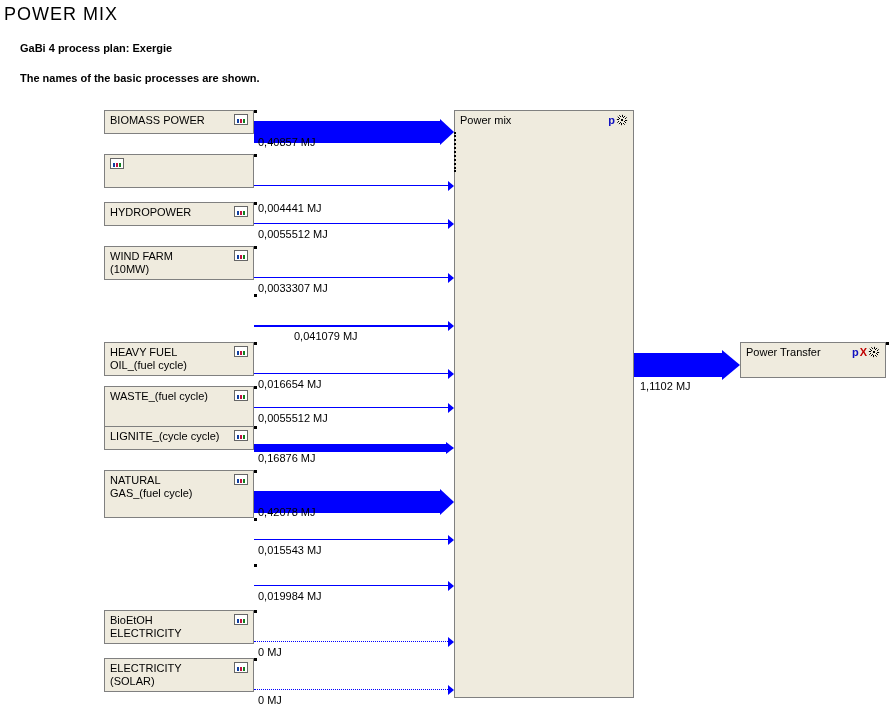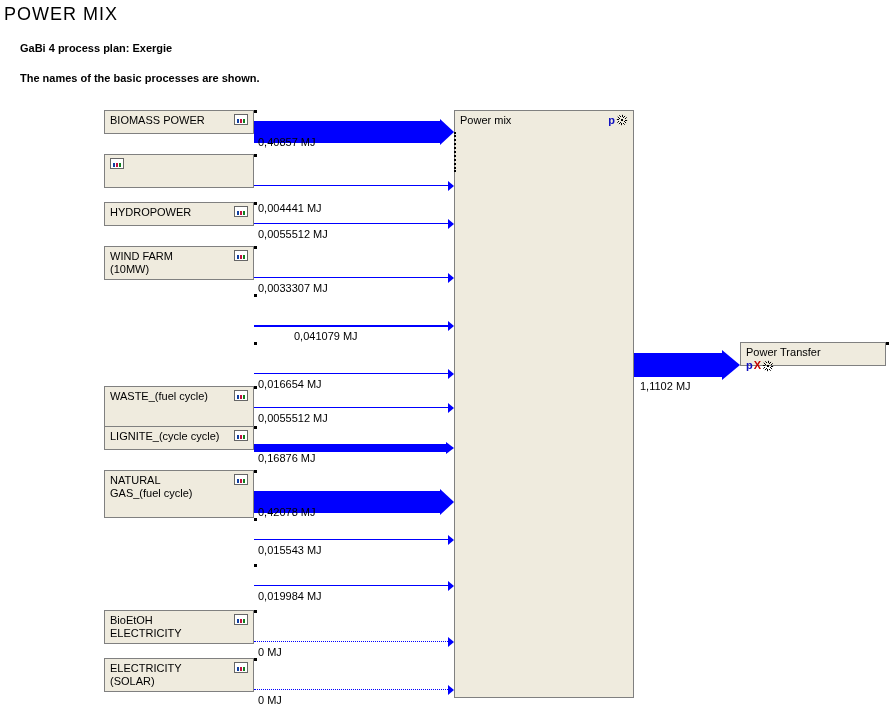--- a/index.html
+++ b/index.html
@@ -200,20 +200,27 @@
     <div class="shaft" style="width:194px; height:1px;"></div>
     <div class="head" style="border-top:5px solid transparent; border-bottom:5px solid transparent; border-left:6px solid #0000ff;"></div>
     </div>
     <div class="flow-label" style="left:254px; top:180px;">0,0033307 MJ</div>
     <span class="dot-out" style="left:250px; top:192px;"></span>
     <div class="flow" style="left:250px; top:221px; width:200px; height:6px;">
     <div class="shaft" style="width:194px; height:2px;"></div>
     <div class="head" style="border-top:5px solid transparent; border-bottom:5px solid transparent; border-left:6px solid #0000ff;"></div>
     </div>
     <div class="flow-label" style="left:254px; top:228px;margin-left:36px;">0,041079 MJ</div>
+    <div class="box" style="left:100px; top:240px; width:150px; height:34px;">
+    <span class="bx-label">HEAVY FUEL
+OIL_(fuel cycle)</span>
+    <span class="bx-icons">
+      <span class="chart-icon"></span>
+    </span>
+    </div>
     <span class="dot-out" style="left:250px; top:240px;"></span>
     <div class="flow" style="left:250px; top:269px; width:200px; height:6px;">
     <div class="shaft" style="width:194px; height:1px;"></div>
     <div class="head" style="border-top:5px solid transparent; border-bottom:5px solid transparent; border-left:6px solid #0000ff;"></div>
     </div>
     <div class="flow-label" style="left:254px; top:276px;">0,016654 MJ</div>
     <div class="box" style="left:100px; top:284px; width:150px; height:42px;">
     <span class="bx-label">WASTE_(fuel cycle)</span>
     <span class="bx-icons">
       <span class="chart-icon"></span>
@@ -286,21 +293,21 @@
     <div class="flow flow-dotted" style="left:250px; top:585px; width:200px; height:6px;">
     <div class="shaft" style="width:194px; height:1px;"></div>
     <div class="head" style="border-top:5px solid transparent; border-bottom:5px solid transparent; border-left:6px solid #0000ff;"></div>
     </div>
     <div class="flow-label" style="left:254px; top:592px;">0 MJ</div>
     <div class="big-arrow" style="left:630px; top:248px; width:106px;">
   <div class="shaft" style="width:88px;"></div>
   <div class="head"></div>
     </div>
     <div class="flow-label" style="left:636px; top:278px;">1,1102 MJ</div>
-    <div class="box" style="left:736px; top:240px; width:146px; height:24px;flex-direction:column;">
+    <div class="box" style="left:736px; top:240px; width:146px; height:36px;">
   <span class="bx-label">Power Transfer</span>
   <span class="bx-icons">
     <span class="p-icon">p</span>
     <span class="x-icon">X</span>
     <span class="burst-icon"></span>
   </span>
     </div>
     <span class="dot-out" style="left:882px; top:240px;"></span>
   </div>
 

